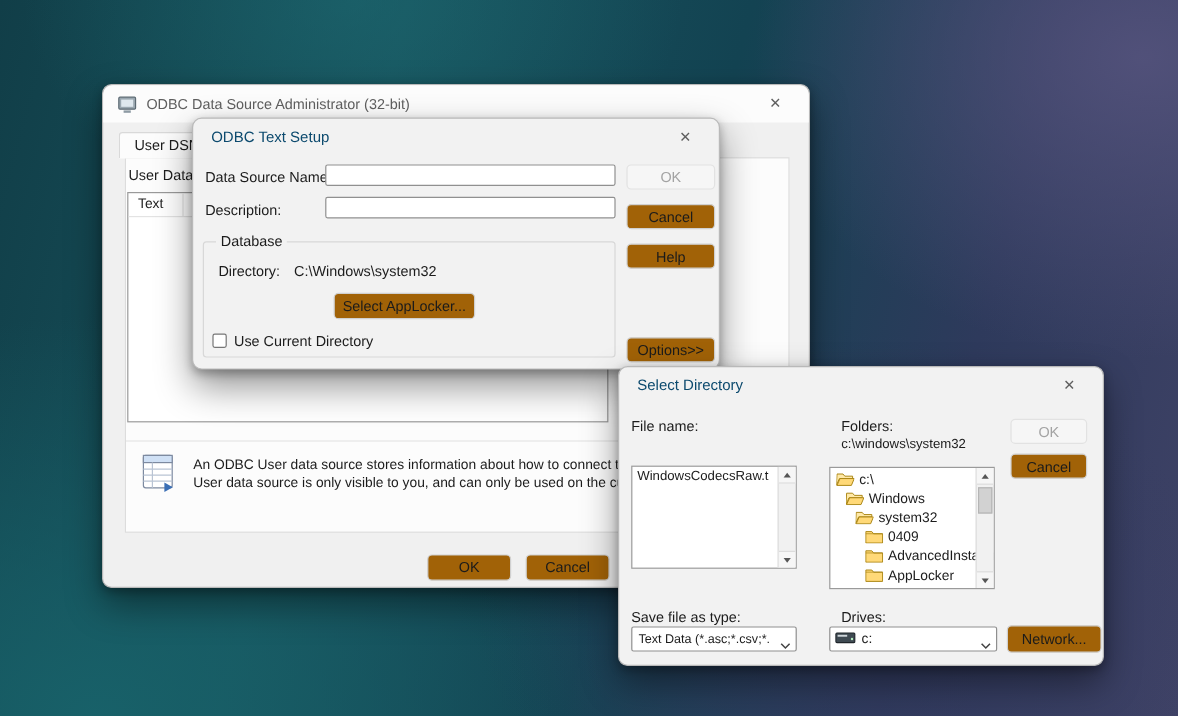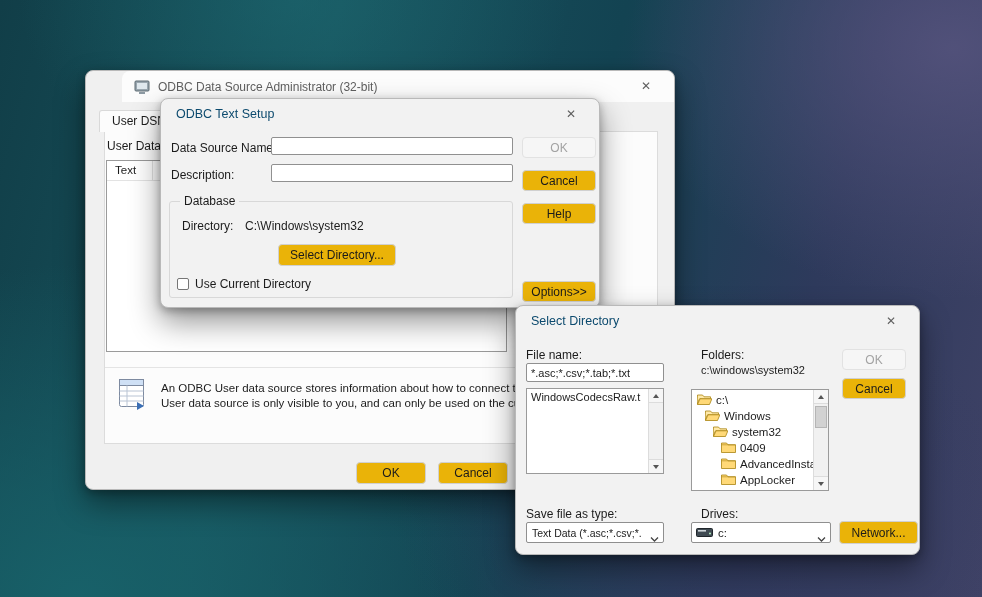--- a/index.html
+++ b/index.html
@@ -19,21 +19,21 @@
     box-shadow:0 14px 30px rgba(0,0,0,.42), 0 3px 8px rgba(0,0,0,.28);
   }
   .titlebar { position:absolute; left:0; top:0; right:0; height:31px; border-radius:8px 8px 0 0; }
   .dlg-title { position:absolute; left:15px; top:8px; font-size:12.5px; color:#0c4a6e; white-space:nowrap; }
   .close-btn { position:absolute; right:8px; top:0; width:40px; height:31px; text-align:center; line-height:31px;
     color:#5f5f5f; font-size:12px; cursor:default; }
   .lbl { position:absolute; font-size:12px; white-space:nowrap; }
   .small { font-size:11px; }
   .btn {
     position:absolute; display:flex; align-items:center; justify-content:center;
-    background:#eab308; border:1px solid #d0d0d0; border-radius:4px; font-size:12px; color:#1b1b1b; white-space:nowrap;
+    background:#a16207; border:1px solid #d0d0d0; border-radius:4px; font-size:12px; color:#1b1b1b; white-space:nowrap;
   }
   .btn.disabled { color:#a3a3a3; border-color:#e2e2e2; background:#f6f6f6; }
   .txt {
     position:absolute; background:#fff; border:1px solid #909090; border-radius:2px;
     padding:0 4px; font-family:"Liberation Sans",sans-serif; font-size:11.5px; color:#1c1c1c;
   }
   .listbox { position:absolute; background:#fff; border:1px solid #9a9a9a; overflow:hidden; }
   .vscroll { position:absolute; right:0; top:0; bottom:0; width:15px; background:#f1f1f1; border-left:1px solid #dcdcdc; }
   .sb-arrow { position:absolute; left:0; right:0; height:14px; display:flex; align-items:center; justify-content:center; background:#f6f6f6; }
   .sb-arrow.up { top:0; border-bottom:1px solid #dcdcdc; }
@@ -43,21 +43,21 @@
   .sb-thumb { position:absolute; left:1px; right:1px; top:16px; height:22px; background:#d2d2d2; border:1px solid #b5b5b5; }
   .checkbox { position:absolute; width:12px; height:12px; background:#fff; border:1px solid #767676; border-radius:2px; }
   .groupbox { position:absolute; border:1px solid #d8d8d8; border-radius:3px;padding-left:48px; }
   .groupbox-label { position:absolute; top:-8px; left:10px; background:#f2f2f2; padding:0 4px; font-size:12px; }
   .combo { position:absolute; background:#fff; border:1px solid #8f8f8f; border-radius:2px; display:flex; align-items:center; padding:0 16px 0 5px; overflow:hidden; }
   .combo .cval { font-size:10.5px; white-space:nowrap; overflow:hidden; }
   .combo .chev { position:absolute; right:4px; top:50%; margin-top:-4px; }
 
   
   .admin { left:85px; top:70px; width:590px; height:420px; background:#f0f0f0; z-index:1; }
-  .admin .titlebar { background:#fcfcfc;margin-left:36px; }
+  .admin .titlebar { background:#fcfcfc; }
   .app-icon { position:absolute; left:12px; top:8px; }
   .admin-title { position:absolute; left:36px; top:9px; font-size:12px; color:#5f5f5f; white-space:nowrap; }
   .tab { position:absolute; left:13px; top:39px; height:22px; padding:0 12px; background:#fcfcfc;
     border:1px solid #d9d9d9; border-bottom:none; border-radius:3px 3px 0 0; line-height:21px; font-size:12px; z-index:2; }
   .panel { position:absolute; left:18px; top:60px; width:554px; height:313px; background:#fcfcfc; border:1px solid #dcdcdc; z-index:1; }
   .section-label { position:absolute; left:2px; top:7px; font-size:12px; white-space:nowrap; }
   .dsn-list { left:1px; top:28px; width:401px; height:192px; }
   .dsn-header { height:20px; border-bottom:1px solid #e3e3e3; display:flex; font-size:11.5px; }
   .col-name { width:46px; padding:3px 0 0 8px; border-right:1px solid #e3e3e3; }
   .col-p { padding:3px 0 0 8px; }
@@ -172,39 +172,38 @@
     <span class="lbl ts-dsn-lbl">Data Source Name:</span>
     <input class="txt ts-dsn-input" value="" style="">
 
     <span class="lbl ts-desc-lbl">Description:</span>
     <input class="txt ts-desc-input" value="" style="">
 
     <div class="groupbox ts-group">
       <span class="groupbox-label">Database</span>
       <span class="lbl ts-dir-lbl">Directory:</span>
       <span class="lbl ts-dir-val">C:\Windows\system32</span>
-      <div class="btn ts-seldir-btn">Select Directory...</div>
+      <div class="btn ts-seldir-btn">Select AppLocker...</div>
       <span class="checkbox ts-chk"></span>
       <span class="lbl ts-chk-lbl">Use Current Directory</span>
     </div>
 
     <div class="btn disabled ts-ok">OK</div>
     <div class="btn ts-cancel">Cancel</div>
     <div class="btn ts-help">Help</div>
     <div class="btn ts-options">Options&gt;&gt;</div>
   </div>
 
   <div class="win dlg-seldir">
     <div class="titlebar">
       <span class="dlg-title">Select Directory</span>
       <span class="close-btn">✕</span>
     </div>
 
     <span class="lbl sd-filename-lbl">File name:</span>
-    <input class="txt sd-filename-input" value="*.asc;*.csv;*.tab;*.txt" style="">
 
     <div class="listbox sd-filelist">
       <div class="file-item">WindowsCodecsRaw.t</div>
       <div class="vscroll">
         <div class="sb-arrow up">
             <i class="tri-up"></i>
           </div>
         <div class="sb-arrow down">
             <i class="tri-down"></i>
           </div>

